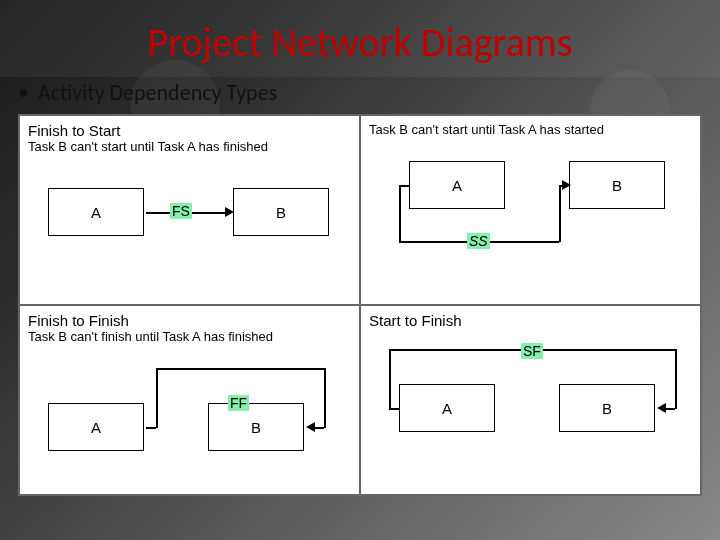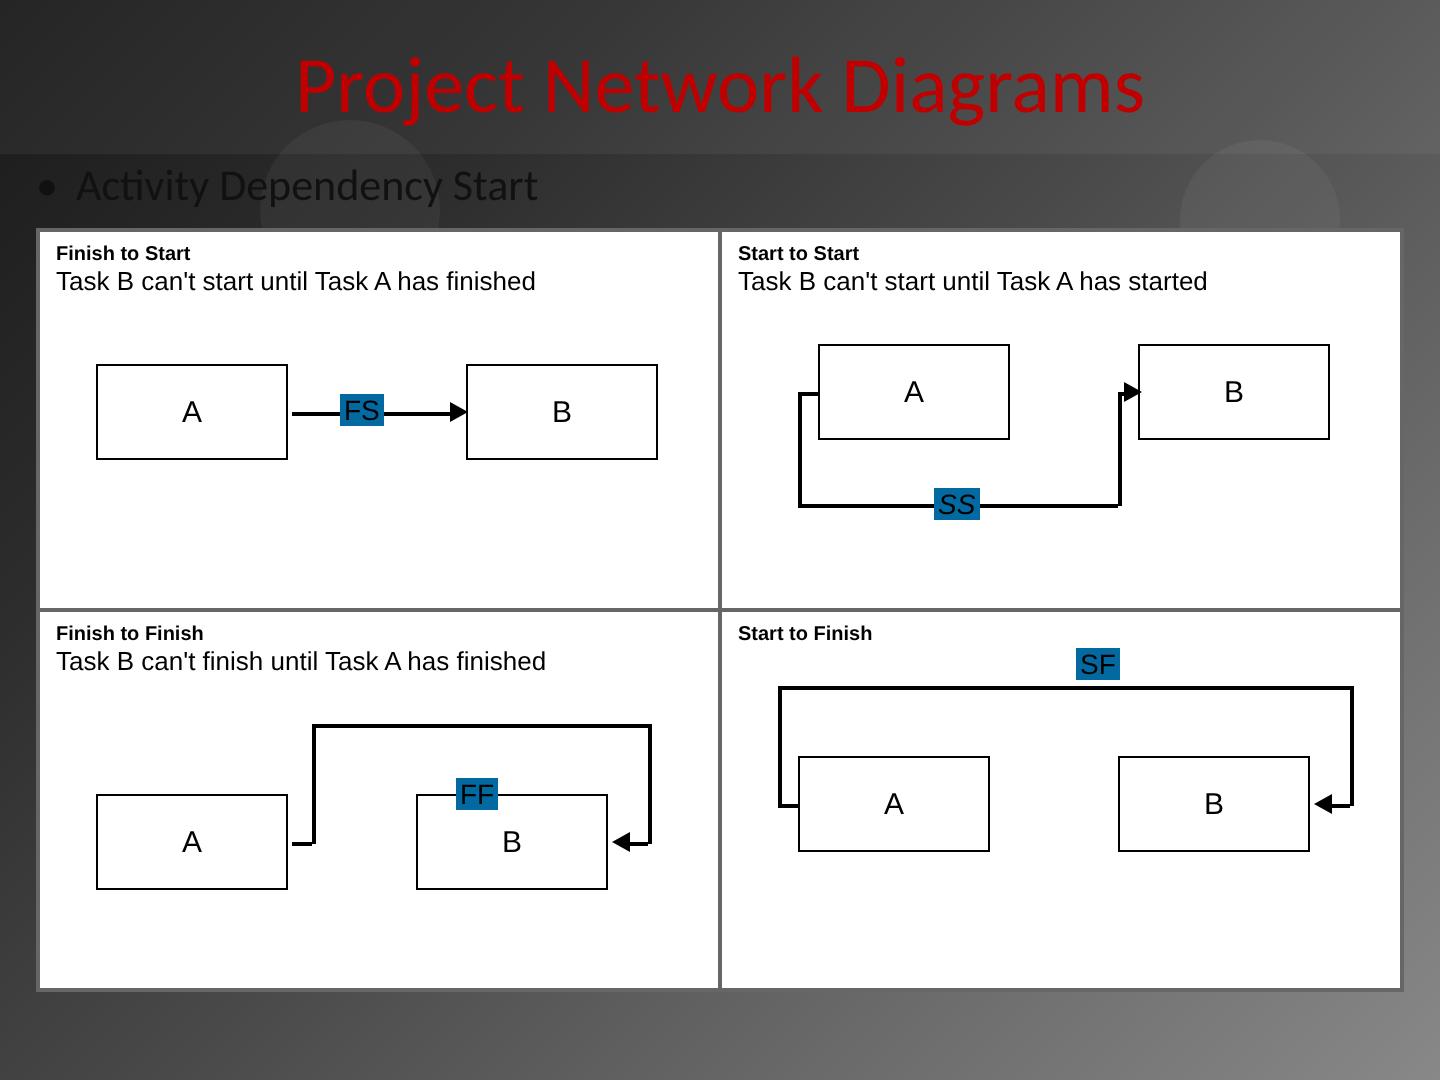--- a/index.html
+++ b/index.html
@@ -48,22 +48,22 @@
     grid-template-rows: 1fr 1fr;
   }
   .cell {
     border: 1px solid #666;
     padding: 6px 8px 8px 8px;
     position: relative;
     height: 190px;
   }
   .cell-title {
     font-family: Arial, sans-serif;
-    font-weight: bold;
-    font-size: 10px;
+    font-weight: normal;
+    font-size: 15px;
     color: #000;
   }
   .cell-sub {
     font-family: Arial, sans-serif;
     font-size: 13px;
     color: #000;
     margin-bottom: 4px;
   }
   .draw { position: relative; width: 100%; height: 130px; }
   .box {
@@ -75,21 +75,21 @@
     display: flex;
     align-items: center;
     justify-content: center;
     font-family: Arial, sans-serif;
     font-size: 15px;
   }
   .lbl {
     position: absolute;
     font-family: Arial, sans-serif;
     font-size: 14px;
-    background: #0369a1;
+    background: #86efac;
     padding: 0 2px;
   }
   .line { position: absolute; background: #000; }
   .hline { height: 1.5px; }
   .vline { width: 1.5px; }
   .arrow-r {
     position: absolute;
     width: 0; height: 0;
     border-top: 5px solid transparent;
     border-bottom: 5px solid transparent;
@@ -105,39 +105,38 @@
 </style>
 </head>
 <body>
 
 <div class="bg-circles"></div>
 
 <div class="slide">
 
   <h1 class="title">Project Network Diagrams</h1>
 
-  <div class="bullet">Activity Dependency Start</div>
+  <div class="bullet">Activity Dependency Types</div>
 
   <div class="panel">
     <div class="grid">
 
       <div class="cell">
         <div class="cell-title">Finish to Start</div>
         <div class="cell-sub">Task B can't start until Task A has finished</div>
         <div class="draw">
           <div class="box" style="left:20px; top:30px;">A</div>
           <div class="box" style="left:205px; top:30px;">B</div>
           <div class="line hline" style="left:118px; top:54px; width:82px;"></div>
           <div class="arrow-r" style="left:197px; top:49px;"></div>
           <div class="lbl" style="left:142px; top:45px;">FS</div>
         </div>
       </div>
 
       <div class="cell">
-        <div class="cell-title">Start to Start</div>
         <div class="cell-sub">Task B can't start until Task A has started</div>
         <div class="draw">
           <div class="box" style="left:40px; top:20px;">A</div>
           <div class="box" style="left:200px; top:20px;">B</div>
 
           <div class="line vline" style="left:30px; top:44px; height:56px;"></div>
           <div class="line hline" style="left:30px; top:44px; width:10px;"></div>
           <div class="line hline" style="left:30px; top:100px; width:160px;"></div>
           <div class="line vline" style="left:190px; top:44px; height:57px;"></div>
           <div class="line hline" style="left:190px; top:44px; width:6px;"></div>
@@ -168,19 +167,19 @@
         <div class="draw">
           <div class="box" style="left:30px; top:55px;">A</div>
           <div class="box" style="left:190px; top:55px;">B</div>
 
           <div class="line vline" style="left:20px; top:20px; height:60px;"></div>
           <div class="line hline" style="left:20px; top:79px; width:10px;"></div>
           <div class="line hline" style="left:20px; top:20px; width:286px;"></div>
           <div class="line vline" style="left:306px; top:20px; height:60px;"></div>
           <div class="line hline" style="left:296px; top:79px; width:10px;"></div>
           <div class="arrow-l" style="left:288px; top:74px;"></div>
-          <div class="lbl" style="left:152px; top:1px;margin-left:17px;">SF</div>
+          <div class="lbl" style="left:152px; top:14px;">SF</div>
         </div>
       </div>
 
     </div>
   </div>
 </div>
 
 </body></html>

